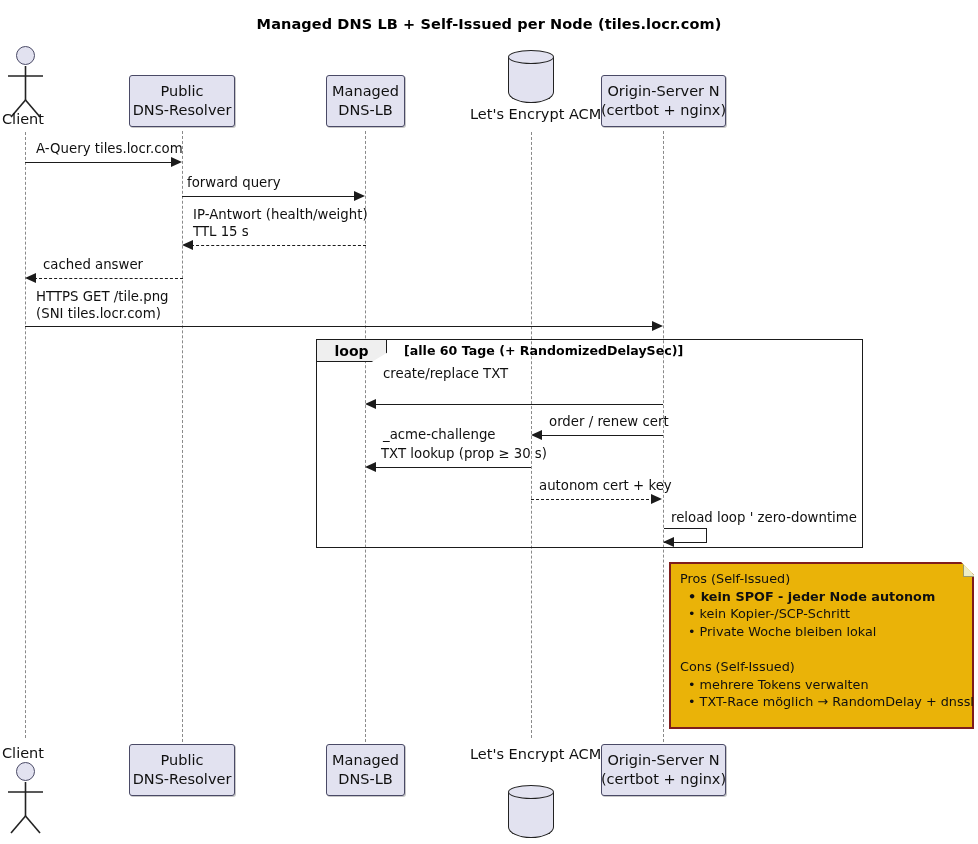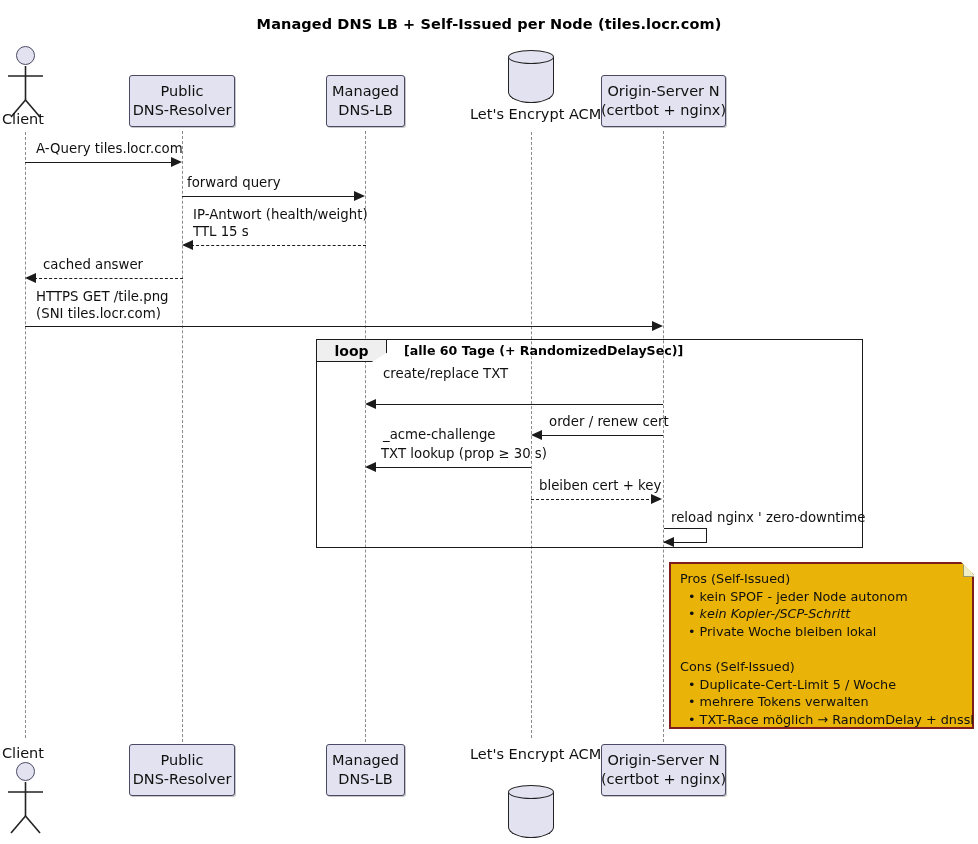--- a/index.html
+++ b/index.html
@@ -195,41 +195,40 @@
     <div class="abs arrow-head arrow-left" style="left:0px;top:17px;"></div>
   </div>
 
   <div class="abs" style="left:365px;top:445px;width:170px;height:28px;text-align:center;">
     <div class="abs msg-label" style="left:16px;top:0px;">TXT lookup (prop ≥ 30 s)</div>
     <div class="abs msg-line" style="left:9px;top:22px;width:157px;"></div>
     <div class="abs arrow-head arrow-left" style="left:0px;top:17px;"></div>
   </div>
 
   <div class="abs" style="left:531px;top:477px;width:136px;height:28px;">
-    <div class="abs msg-label" style="left:8px;top:0px;">bleiben cert + key</div>
+    <div class="abs msg-label" style="left:8px;top:0px;">autonom cert + key</div>
     <div class="abs msg-line dashed" style="left:0px;top:22px;width:123px;"></div>
     <div class="abs arrow-head arrow-right" style="left:120px;top:17px;"></div>
   </div>
 
   <div class="abs" style="left:663px;top:509px;width:200px;height:34px;">
-    <div class="abs msg-label" style="left:8px;top:0px;">reload nginx   ' zero-downtime</div>
+    <div class="abs msg-label" style="left:8px;top:0px;">reload loop   ' zero-downtime</div>
     <div class="abs self-box" style="left:1px;top:19px;width:43px;height:15px;"></div>
     <div class="abs arrow-head arrow-left" style="left:0px;top:28px;"></div>
   </div>
 
   <div class="abs" id="note-box" style="left:669px;top:562px;width:305px;height:167px;">
     <div class="abs" id="note-fold" style="left:292px;top:0px;"></div>
     <div class="abs" style="left:9px;top:6px;width:290px;">
       <div class="note-head">Pros (Self-Issued)</div>
-      <div class="note-line" style="padding-left:8px;">• kein SPOF - jeder Node autonom</div>
-      <div class="note-line" style="padding-left:8px;font-style:italic;">• kein Kopier-/SCP-Schritt</div>
+      <div class="note-line" style="padding-left:8px;font-weight:bold;">• kein SPOF - jeder Node autonom</div>
+      <div class="note-line" style="padding-left:8px;">• kein Kopier-/SCP-Schritt</div>
       <div class="note-line" style="padding-left:8px;">• Private Woche bleiben lokal</div>
       <div class="note-gap"></div>
       <div class="note-head">Cons (Self-Issued)</div>
-      <div class="note-line" style="padding-left:8px;">• Duplicate-Cert-Limit 5 / Woche</div>
       <div class="note-line" style="padding-left:8px;">• mehrere Tokens verwalten</div>
       <div class="note-line" style="padding-left:8px;">• TXT-Race möglich → RandomDelay + dnssleep</div>
     </div>
   </div>
 
   <div class="abs actor-label" style="left:2px;top:745px;">Client</div>
   <div class="abs" style="left:0px;top:762px;width:52px;height:80px;">
     <div class="abs actor-head" style="left:16px;top:0px;"></div>
     <svg class="abs" width="52" height="54" style="left:0;top:18px;">
       <line x1="25.5" y1="2" x2="25.5" y2="36" stroke="#222" stroke-width="1.6"></line>

